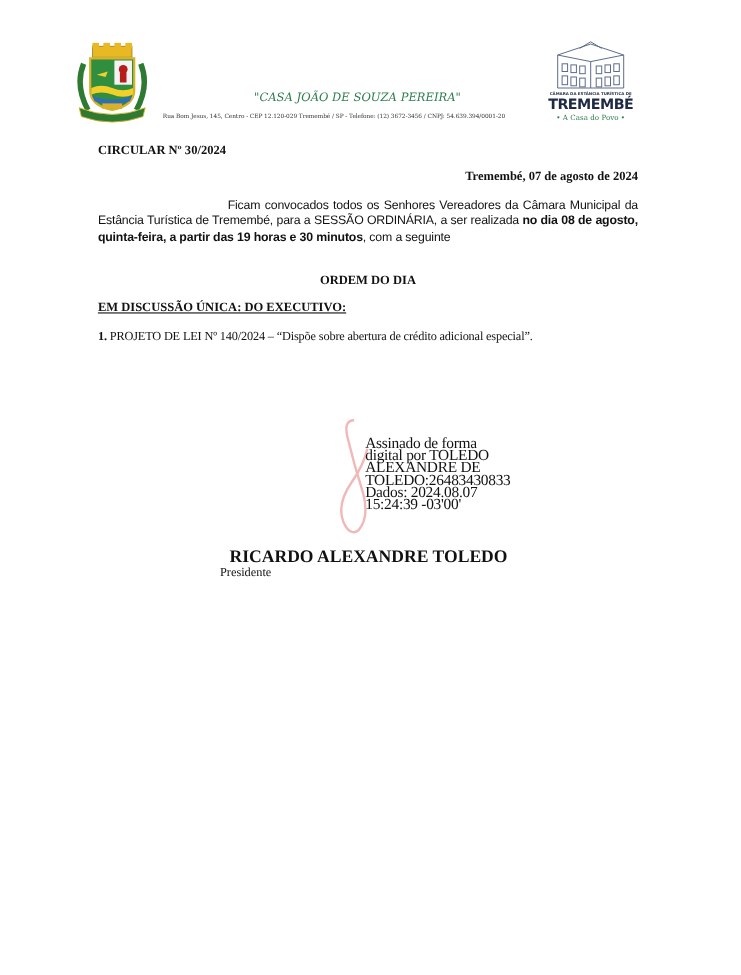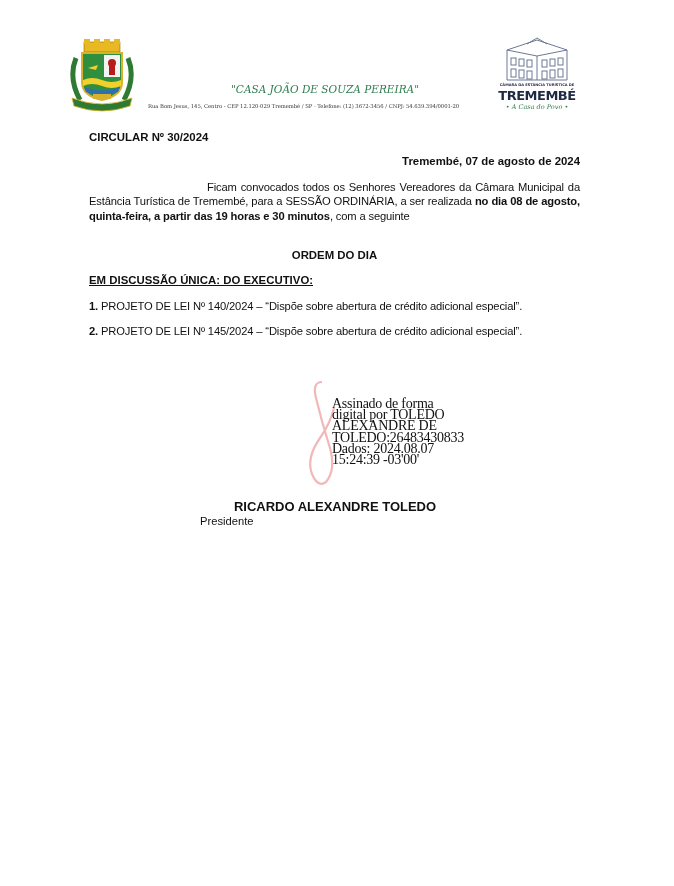--- a/index.html
+++ b/index.html
@@ -22,21 +22,21 @@
       text-align: center; font-family: "DejaVu Serif", serif; font-style: italic;
       color: #2e7d4f; font-size: 10.5px; line-height: 12px;
     }
     .hdr-address {
       position: absolute; left: 148px; top: 102px; width: 345px;
       font-family: "DejaVu Serif", serif; font-size: 5.3px; line-height: 8px;
       color: #333; white-space: nowrap; letter-spacing: -0.05px;
     }
 
     
-    .t { position: absolute; font-family: Liberation Sans, sans-serif; font-size: 11.4px; line-height: 14px; color: #111; }
+    .t { position: absolute; font-family: Liberation Serif, serif; font-size: 11.4px; line-height: 14px; color: #111; }
     .b { font-weight: bold; }
 
     .circular { left: 89px; top: 130px; }
     .date { left: 89px; top: 154px; width: 491px; text-align: right; }
 
     .para {
       position: absolute; left: 89px; top: 180px; width: 491px;
       font-family: Liberation Sans, sans-serif; font-size: 11.2px; line-height: 14.3px;
       text-align: justify; color: #111; letter-spacing: -0.15px;
     }
@@ -52,21 +52,21 @@
     .sig-name-big {
       position: absolute; left: 222px; top: 379px; width: 110px;
       font-family: "DejaVu Sans", sans-serif; font-size: 15.5px; line-height: 21.2px; color: #111;
       letter-spacing: -0.3px;
     }
     .sig-details {
       position: absolute; left: 332px; top: 398px; width: 120px;
       font-family: Liberation Serif, serif; font-size: 14px; line-height: 11.2px; color: #111;
       letter-spacing: -0.25px;
     }
-    .signer-name { left: 200px; top: 500px; width: 270px; text-align: center; font-size: 13px; }
+    .signer-name { left: 200px; top: 500px; width: 270px; text-align: center; font-size: 16px; }
     .signer-role { left: 200px; top: 514px; width: 270px; font-size: 11.2px; }
   </style>
 </head>
 <body>
 
 <div class="page">
 
   <svg class="seal" viewBox="0 0 72 74">
 
     <rect x="18" y="4" width="36" height="10" fill="#e8b923" stroke="#8a6d10" stroke-width="0.6"></rect>
@@ -109,34 +109,33 @@
           <rect x="53" y="23" width="5" height="7"></rect>
           <rect x="61" y="22" width="5" height="7"></rect>
         <rect x="45" y="35" width="5" height="8"></rect>
           <rect x="53" y="34" width="5" height="8"></rect>
           <rect x="61" y="33" width="5" height="8"></rect>
         <path d="M30 8 L40 2 L50 8"></path>
       </g>
     </svg>
     <div style="position:absolute;left:0;top:47px;width:80px;text-align:center;font-size:3.6px;font-weight:bold;color:#1e2a44;white-space:nowrap;">CÂMARA DA ESTÂNCIA TURÍSTICA DE</div>
     <div style="position:absolute;left:0;top:52px;width:80px;text-align:center;font-size:13px;font-weight:bold;color:#1e2a44;letter-spacing:-0.5px;line-height:15px;">TREMEMBÉ</div>
-    <div style="position:absolute;left:0;top:67px;width:80px;text-align:center;font-family:'DejaVu Serif',serif;font-style:italic;font-size:6.5px;color:#2e7d4f;white-space:nowrap;">• A Casa do Povo •</div>
+    <div style="position:absolute;left:0;top:67px;width:80px;text-align:center;font-family:'DejaVu Serif',serif;font-size:6.5px;color:#2e7d4f;white-space:nowrap;">• A Casa do Povo •</div>
   </div>
 
   <div class="t b circular">CIRCULAR Nº 30/2024</div>
 
   <div class="t b date">Tremembé, 07 de agosto de 2024</div>
 
   <div class="para"><span class="indent"></span><span>Ficam convocados todos os Senhores Vereadores da Câmara Municipal da Estância Turística de Tremembé, para a SESSÃO ORDINÁRIA, a ser realizada </span><b>no dia 08 de agosto, quinta-feira, a partir das 19 horas e 30 minutos</b><span>, com a seguinte</span></div>
 
   <div class="t b ordem">ORDEM DO DIA</div>
   <div class="t b disc">EM DISCUSSÃO ÚNICA: DO EXECUTIVO:</div>
 
   <div class="t item1"><b>1.</b><span> PROJETO DE LEI Nº 140/2024 – “Dispõe sobre abertura de crédito adicional especial”.</span></div>
-  <div class="t item2"><b>2.</b><span> PROJETO DE LEI Nº 145/2024 – “Dispõe sobre abertura de crédito adicional especial”.</span></div>
 
   <svg class="sig-watermark" viewBox="0 0 40 110">
     <path d="M22 4 Q12 4 16 20 Q22 45 30 70 Q36 92 26 104 Q18 110 12 96 Q6 80 20 60 Q30 46 34 30" fill="none" stroke="#f2b8b8" stroke-width="2.2"></path>
   </svg>
 
 
   <div class="sig-details">
     <div>Assinado de forma</div>
     <div>digital por TOLEDO</div>
     <div>ALEXANDRE DE</div>

